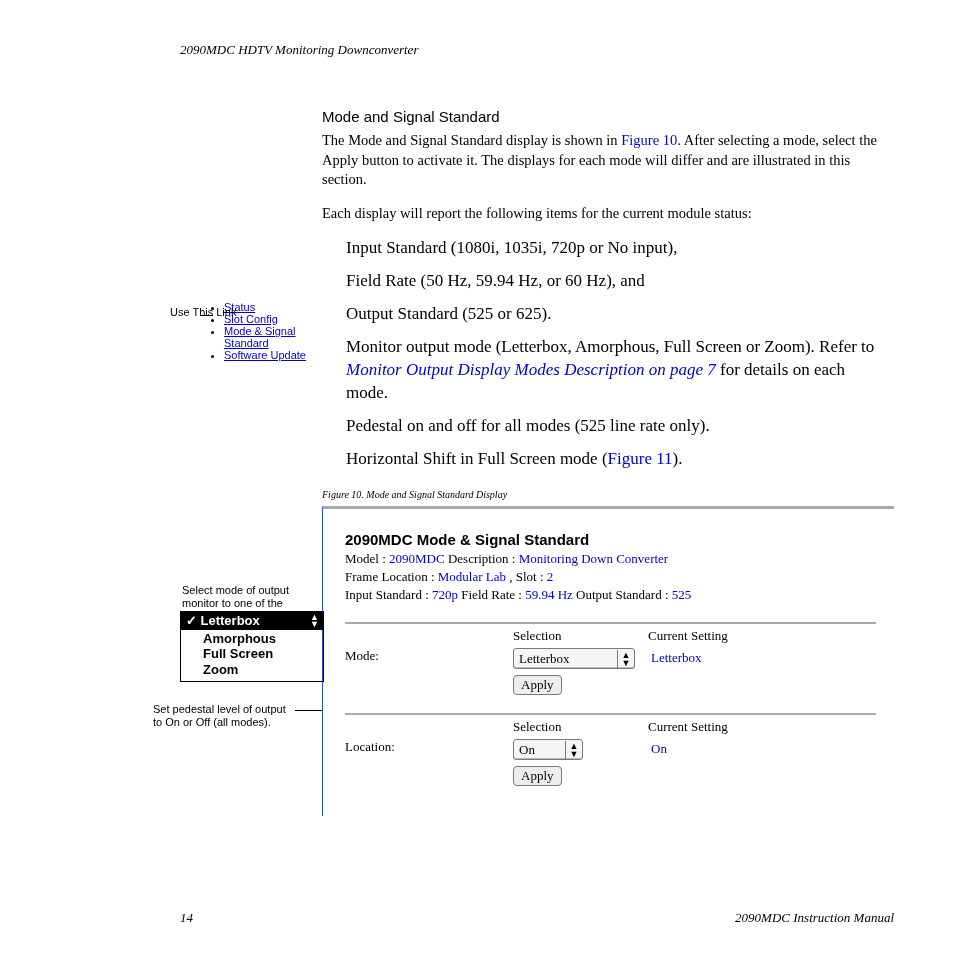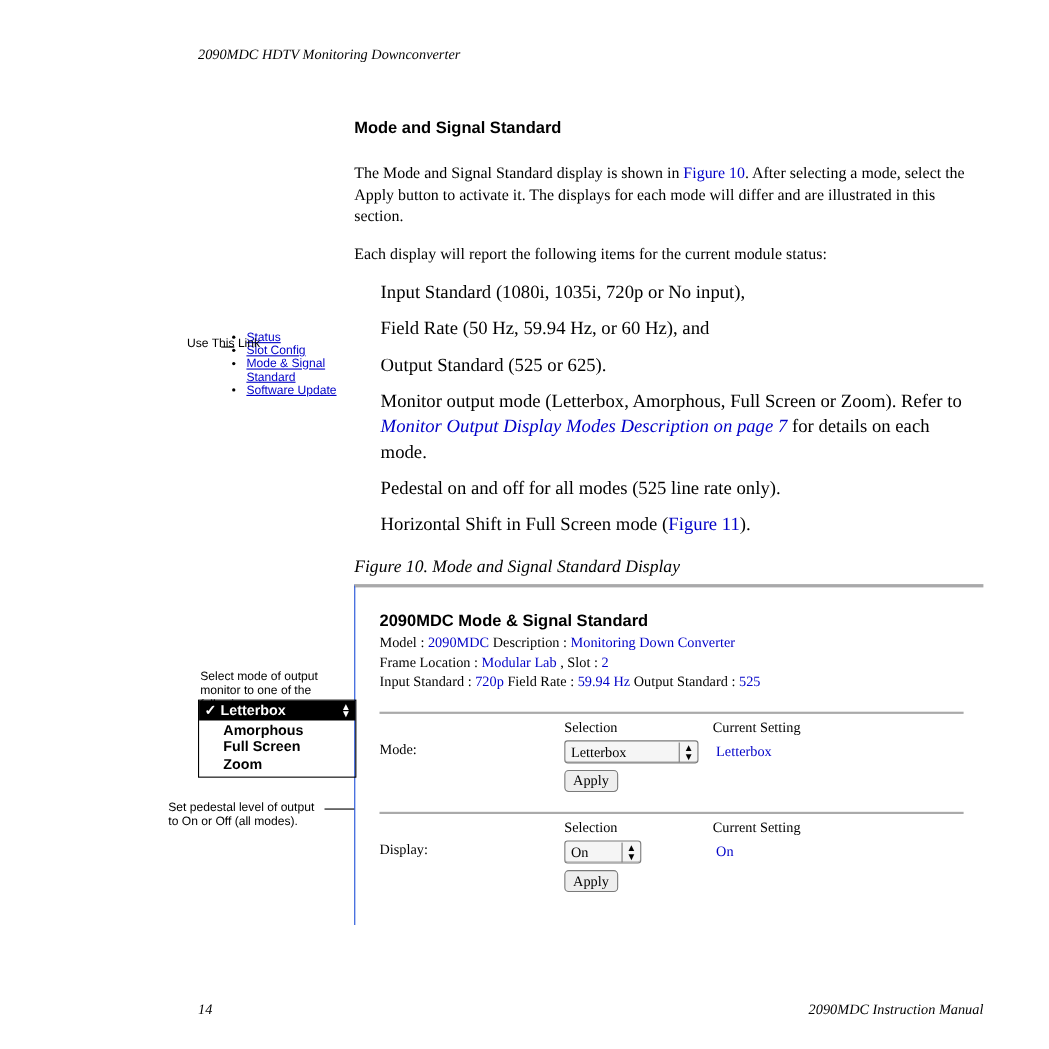--- a/index.html
+++ b/index.html
@@ -31,42 +31,42 @@
     width: 262px;
     flex: 0 0 262px;
     position: relative;
   }
   .right-col {
     flex: 1;
     padding-right: 15px;
   }
   h2.section-heading {
     font-family: Arial, Helvetica, sans-serif;
-    font-weight: bold;
+    font-weight: normal;
     font-size: 15px;
-    margin: 0 0 24px 0;
+    margin: 0 0 6px 0;
   }
   p.body-text {
     font-size: 14.5px;
     margin: 0 0 14px 0;
     line-height: 1.35;
   }
   .indent {
     padding-left: 24px;
     font-size: 17px;
     margin: 0 0 10px 0;
     line-height: 1.35;
   }
   .blue-link {
     color: #0000c8;
   }
   .italic { font-style: italic; }
   .figure-caption {
     font-style: italic;
-    font-size: 16px;
+    font-size: 10px;
     margin: 8px 0 6px 0;
   }
   
   .sidebar-links {
     position: absolute;
     top: 193px;
     left: 110px;
     font-family: "Arial Narrow", Arial, sans-serif;
     font-size: 11px;
   }
@@ -314,21 +314,21 @@
           </div>
           <div><span class="apply-btn">Apply</span></div>
         </div>
         <div class="c3">
           <div class="hdr-label">Current Setting</div>
           <div style="padding-top:2px;"><span class="current-val">Letterbox</span></div>
         </div>
       </div>
 
       <div class="fig-row">
-        <div class="c1">Display:</div>
+        <div class="c1">Location:</div>
         <div class="c2">
           <div class="hdr-label">Selection</div>
           <div class="dropdown-ctl">
             <span class="txt" style="min-width:40px;">On</span>
             <span class="arrow-btn">▲<br>▼</span>
           </div>
           <div><span class="apply-btn">Apply</span></div>
         </div>
         <div class="c3">
           <div class="hdr-label">Current Setting</div>

